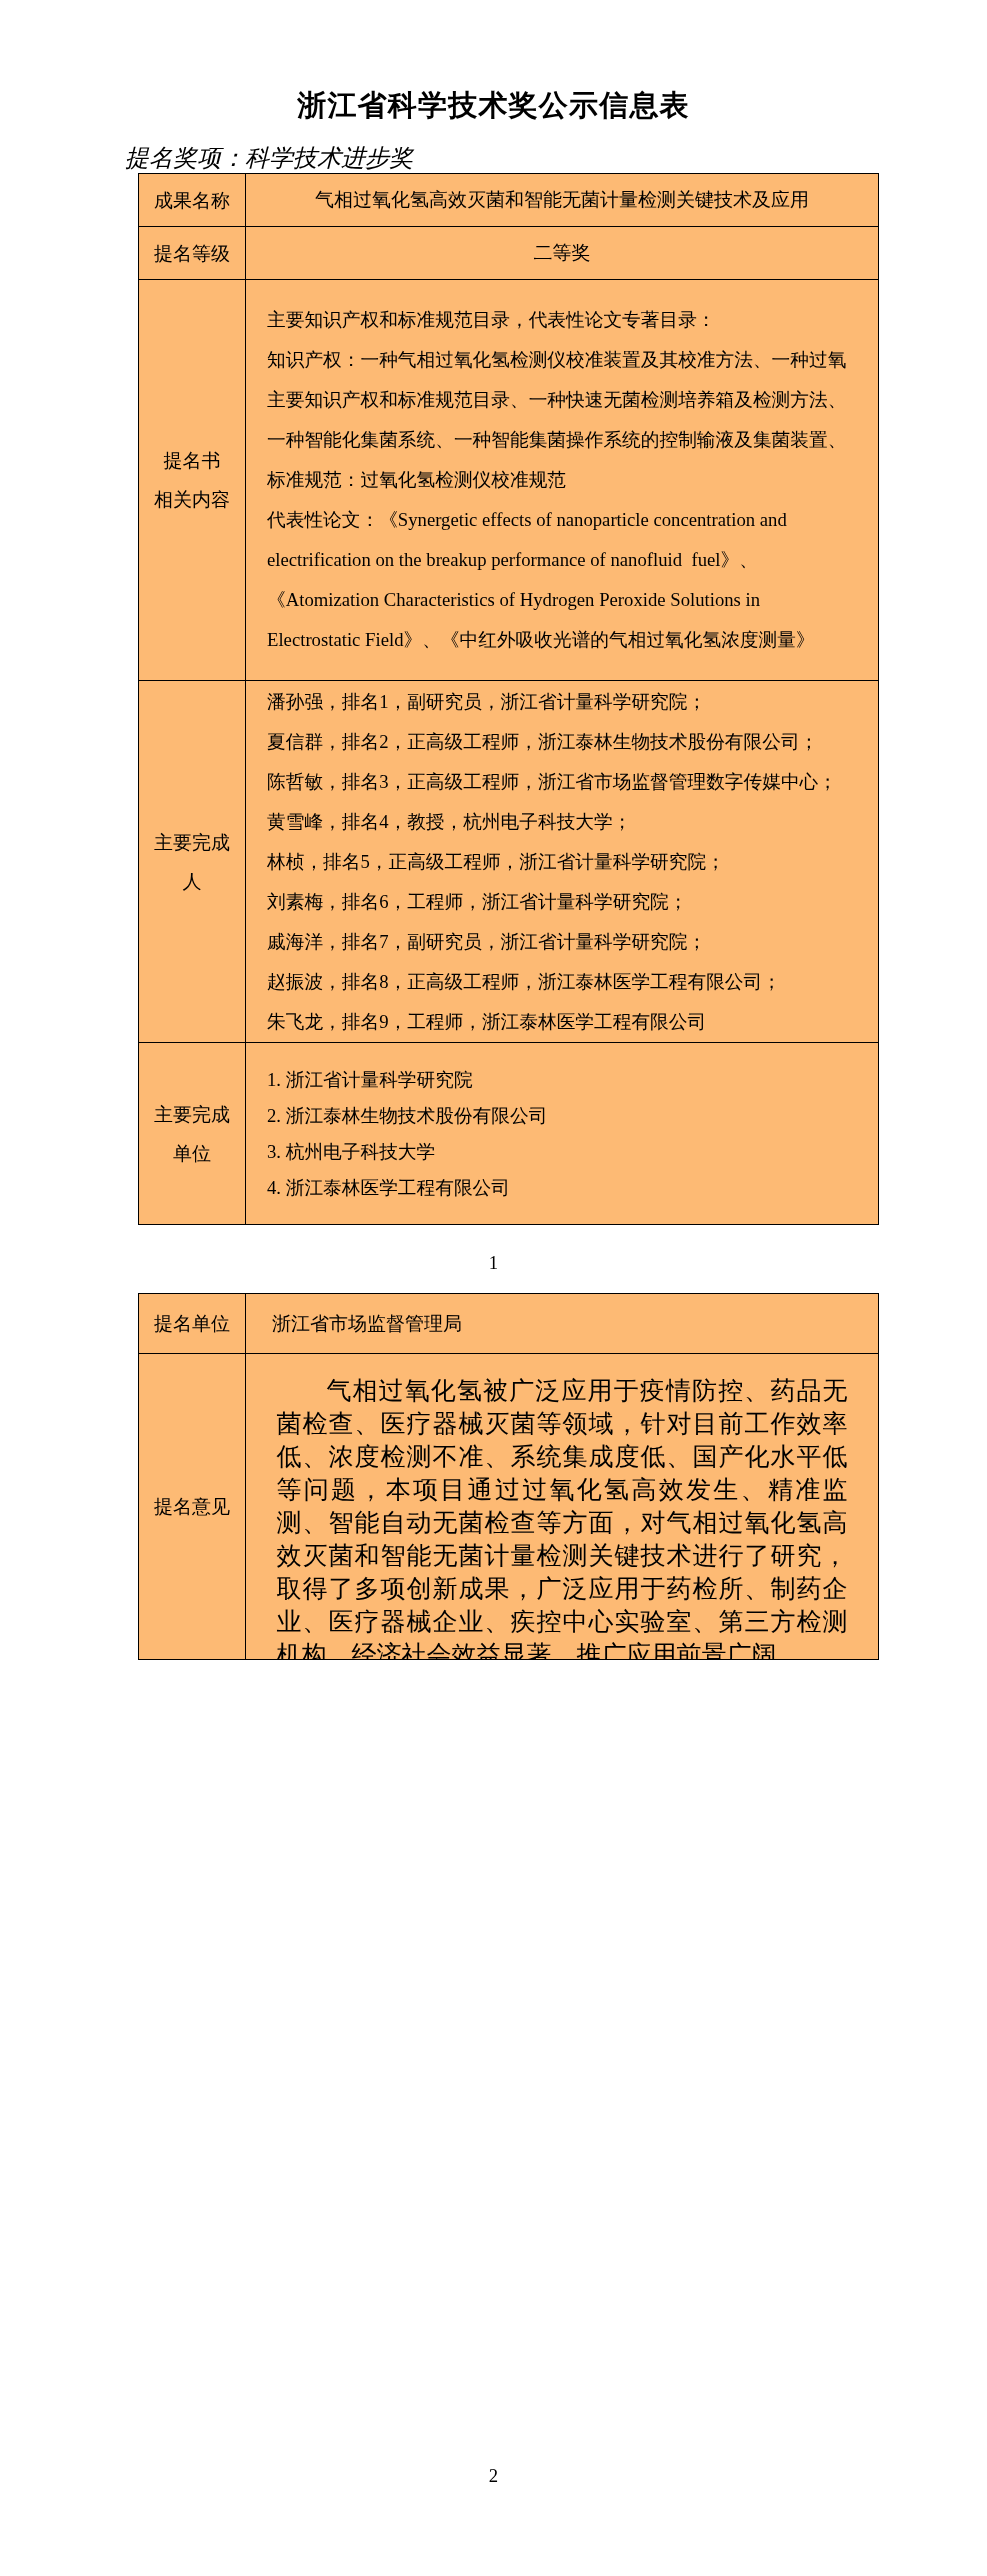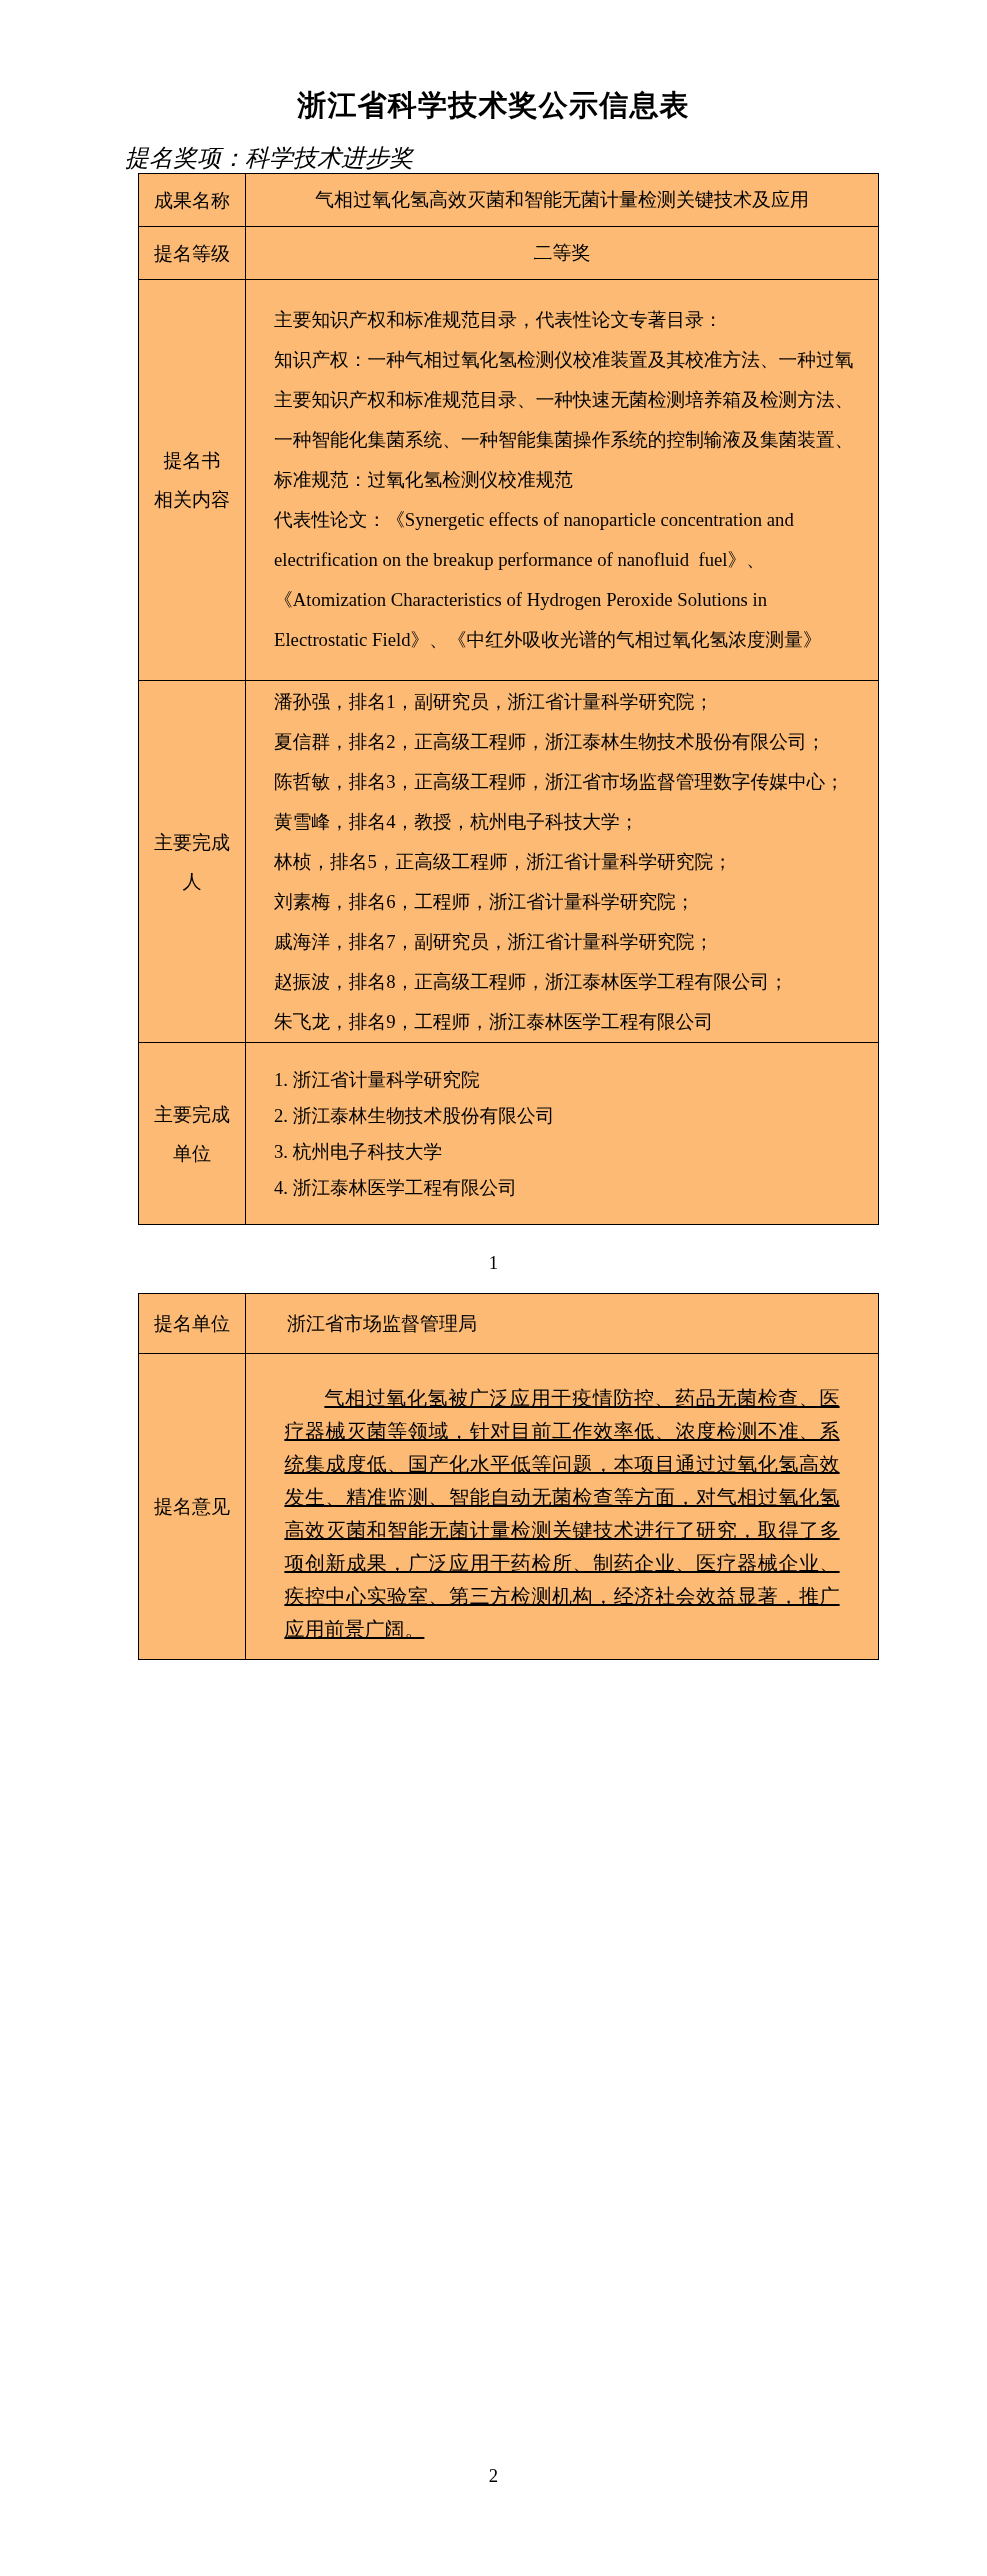--- a/index.html
+++ b/index.html
@@ -37,30 +37,30 @@
     display:flex; align-items:center; justify-content:center;
     text-align:center; font-size:19px; line-height:39px;
     white-space:pre-line;
   }
   .ct { border-left:1.2px solid #000; font-size:18.7px; }
 
   .ct-center { display:flex; align-items:center; justify-content:center; font-size:19px; }
 
   .ct-lines {
     display:flex; flex-direction:column; justify-content:center;
-    padding:0 28px;
+    padding:0 21px;
   }
   .line { white-space:pre; }
   .l64 { line-height:40px; }
   .l58 { line-height:36px; }
 
-  .ct-single { display:flex; align-items:center; padding-left:41px; font-size:19px; }
+  .ct-single { display:flex; align-items:center; padding-left:26px; font-size:19px; }
 
   .ct-paras { padding:12.4px 22.4px 0 22.4px; text-align:justify; }
-  .para { margin:16px; text-indent:2em; line-height:33px; font-size:20px;text-decoration:underline; }
+  .para { margin:8px; text-indent:2em; line-height:33px; font-size:25px; }
 
   .page-num {
     position:absolute; left:0; width:100%; text-align:center;
     font-size:18.7px;
   }
   .page-num-1 { top:1252px; }
   .page-num-2 { top:2465px; }
 </style>
 </head>
 <body>

